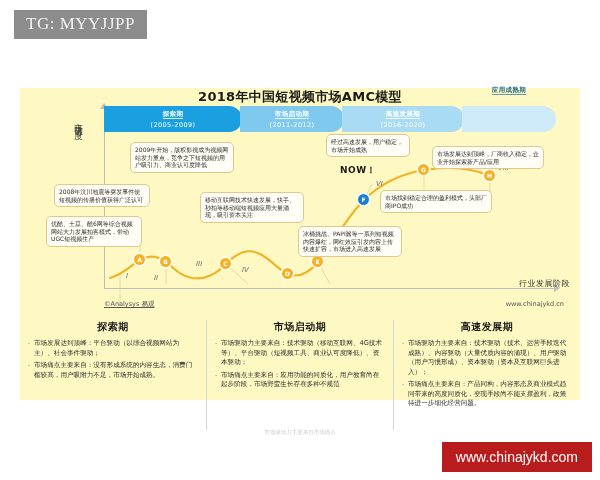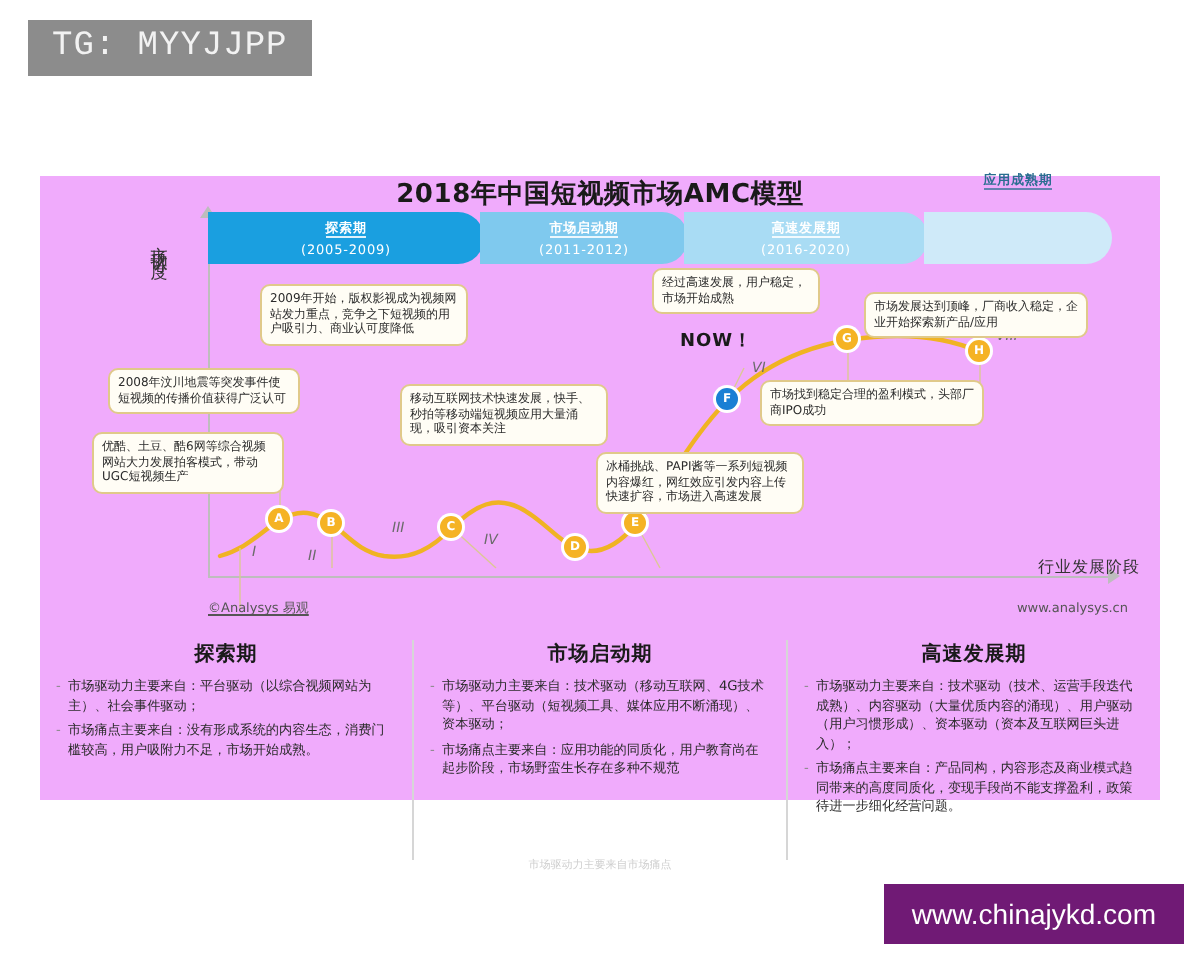--- a/index.html
+++ b/index.html
@@ -7,38 +7,38 @@
     width:600px;height:480px;overflow:hidden;background:#ffffff;
     font-family:"DejaVu Sans","Liberation Sans",sans-serif;
     position:relative;
   }
   #stage{position:absolute;left:0;top:0;width:600px;height:480px;}
 
   
   .tg-tag{
     position:absolute;left:14px;top:10px;
     background:#8c8c8c;color:#f2f2f2;
-    font-family:Liberation Mono, monospace;
+    font-family:Liberation Serif, serif;
     font-size:17px;letter-spacing:.5px;
     padding:4px 12px 5px 12px;
     white-space:nowrap;
   }
   .site-tag{
     position:absolute;right:8px;bottom:8px;
-    background:#701a75;color:#ffffff;
+    background:#b91c1c;color:#ffffff;
     font-family:"Liberation Sans",sans-serif;
     font-size:14px;
     padding:7px 14px;
     white-space:nowrap;
   }
 
   
   .slide{
     position:absolute;left:20px;top:88px;width:560px;height:312px;
-    background:#f0abfc;
+    background:#fef9c3;
   }
   .chart-title{
     position:absolute;left:0;top:0;width:560px;text-align:center;
     font-size:13px;font-weight:bold;color:#1a1a1a;
     letter-spacing:.3px;
   }
 
   
   .y-axis{position:absolute;left:84px;top:20px;width:1px;height:180px;background:#bdbdbd;}
   .y-arrow{position:absolute;left:80px;top:15px;width:0;height:0;
@@ -194,42 +194,42 @@
     <div class="callout" style="left:110px;top:54px;width:104px;">2009年开始，版权影视成为视频网站发力重点，竞争之下短视频的用户吸引力、商业认可度降低</div>
     <div class="callout" style="left:180px;top:104px;width:104px;">移动互联网技术快速发展，快手、秒拍等移动端短视频应用大量涌现，吸引资本关注</div>
     <div class="callout" style="left:278px;top:138px;width:104px;">冰桶挑战、PAPI酱等一系列短视频内容爆红，网红效应引发内容上传快速扩容，市场进入高速发展</div>
     <div class="callout" style="left:306px;top:46px;width:84px;">经过高速发展，用户稳定，市场开始成熟</div>
     <div class="callout" style="left:360px;top:102px;width:112px;">市场找到稳定合理的盈利模式，头部厂商IPO成功</div>
     <div class="callout" style="left:412px;top:58px;width:112px;">市场发展达到顶峰，厂商收入稳定，企业开始探索新产品/应用</div>
 
     <div class="now" style="left:320px;top:76px;">NOW！</div>
 
     <div class="src-left">©Analysys 易观</div>
-    <div class="src-right">www.analysys.cn</div>
+    <div class="src-right">www.chinajykd.cn</div>
   </div>
 
   <div class="cols">
 
     <div class="col">
       <h4>探索期</h4>
       <div class="bullet">
         <span class="bd">-</span>
-        <span class="bt">市场驱动力主要来自：平台驱动（以综合视频网站为主）、社会事件驱动；</span>
+        <span class="bt">市场发展达到顶峰：平台驱动（以综合视频网站为主）、社会事件驱动；</span>
       </div>
       <div class="bullet">
         <span class="bd">-</span>
         <span class="bt">市场痛点主要来自：没有形成系统的内容生态，消费门槛较高，用户吸附力不足，市场开始成熟。</span>
       </div>
     </div>
 
     <div class="col">
       <h4>市场启动期</h4>
       <div class="bullet">
         <span class="bd">-</span>
-        <span class="bt">市场驱动力主要来自：技术驱动（移动互联网、4G技术等）、平台驱动（短视频工具、媒体应用不断涌现）、资本驱动；</span>
+        <span class="bt">市场驱动力主要来自：技术驱动（移动互联网、4G技术等）、平台驱动（短视频工具、商业认可度降低）、资本驱动；</span>
       </div>
       <div class="bullet">
         <span class="bd">-</span>
         <span class="bt">市场痛点主要来自：应用功能的同质化，用户教育尚在起步阶段，市场野蛮生长存在多种不规范</span>
       </div>
       <div class="ghost">市场驱动力主要来自市场痛点</div>
     </div>
 
     <div class="col">
       <h4>高速发展期</h4>

